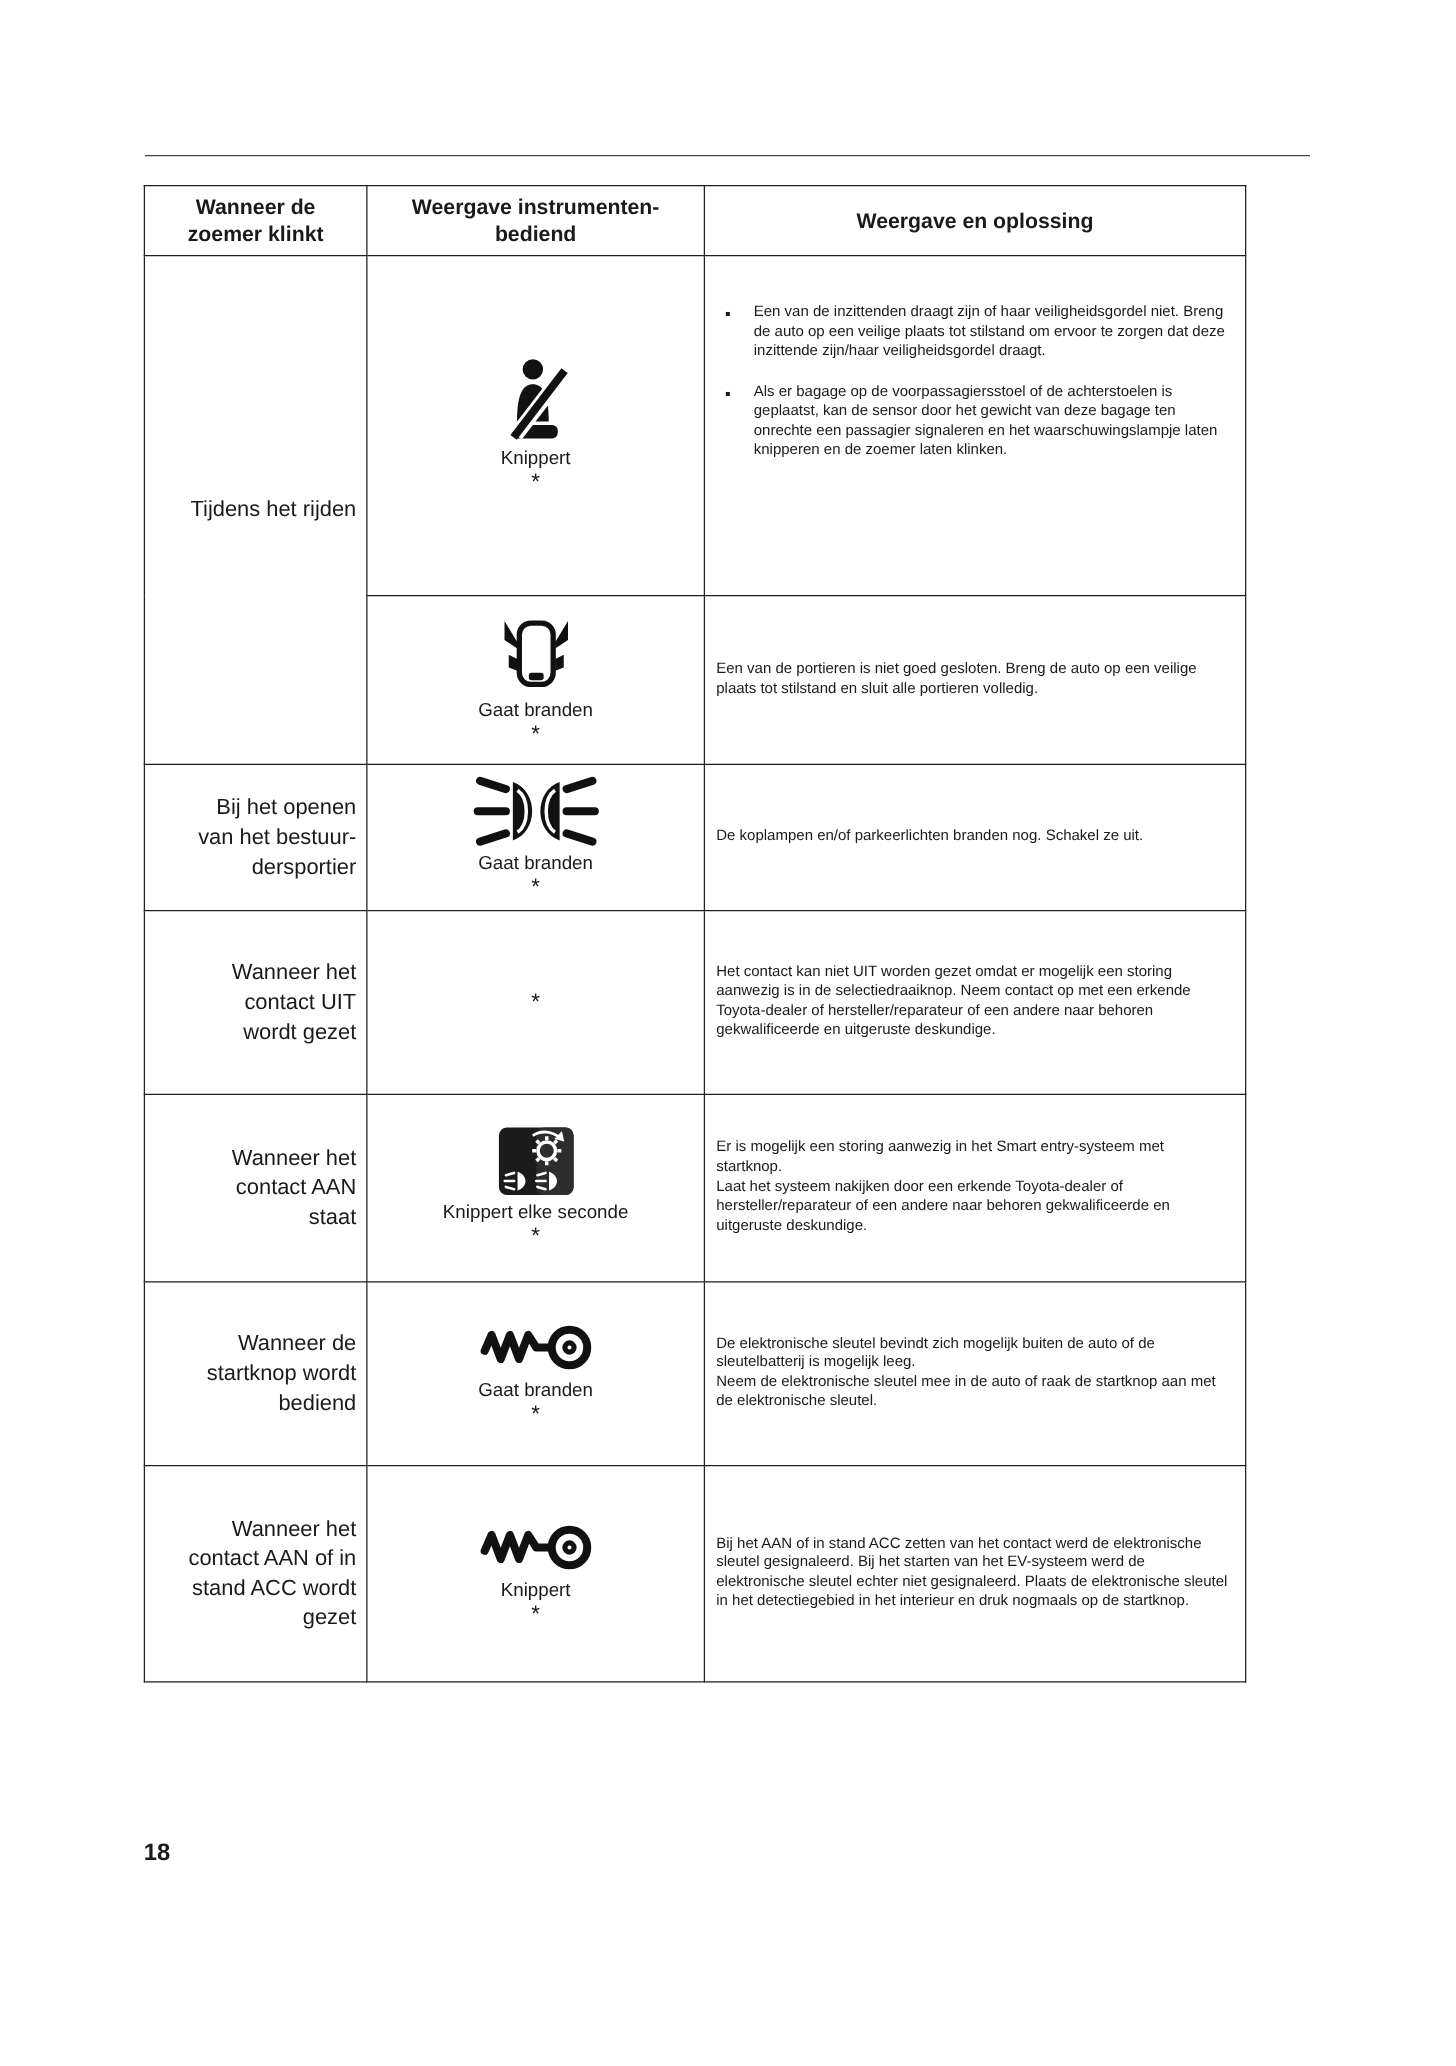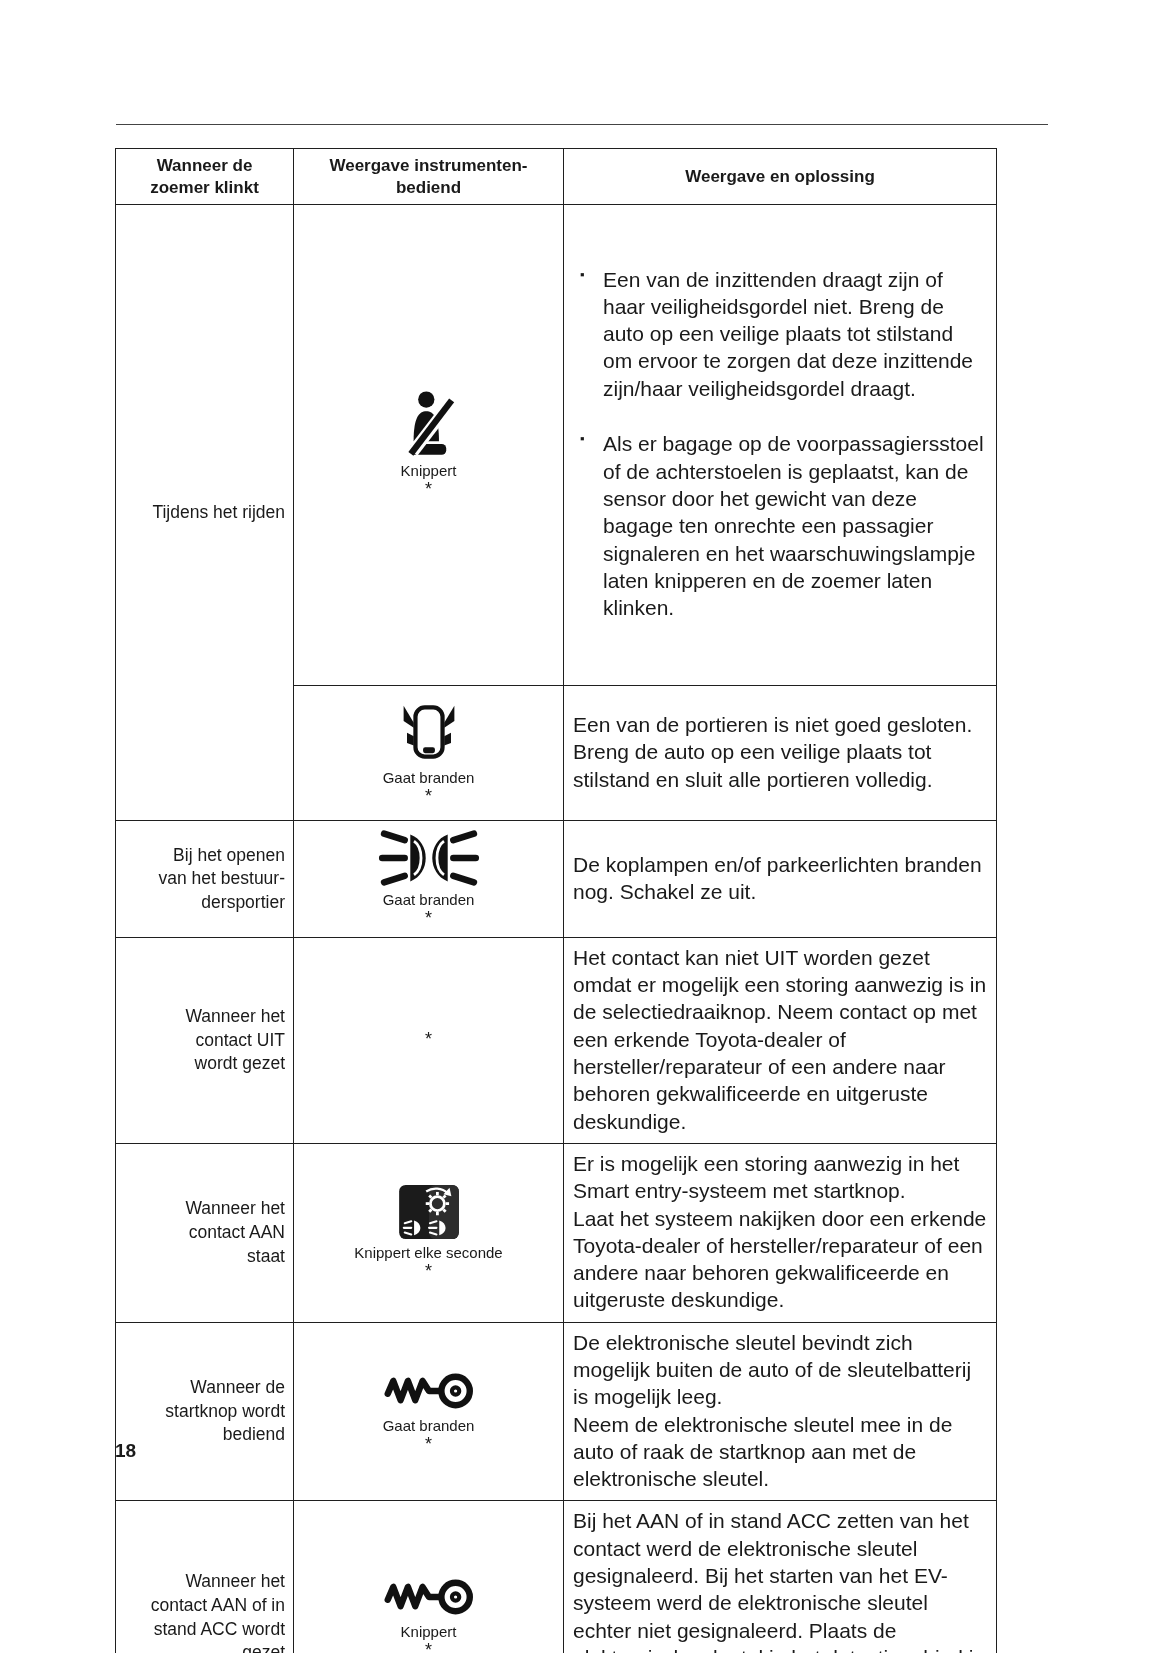--- a/index.html
+++ b/index.html
@@ -21,32 +21,32 @@
   th.hdr {
     font-size:17px; font-weight:bold; text-align:center; vertical-align:middle;
     padding:5px 4px; white-space:pre-line; line-height:1.25;
   }
   td.when {
     font-size:17.5px; padding:6px 8px; vertical-align:middle;
     white-space:pre-line; line-height:1.35; text-align:right;
   }
   td.display { text-align:center; vertical-align:middle; padding:8px 4px; }
   td.cause {
-    font-size:21px; padding:6px 9px 8px 9px; vertical-align:middle;
+    font-size:12px; padding:6px 9px 8px 9px; vertical-align:middle;
     line-height:1.3; white-space:pre-line; text-align:left;
   }
   td.cause.top { vertical-align:top; }
   .icon-wrap { display:flex; justify-content:center; align-items:center; margin-bottom:4px; }
   .status { font-size:15px; line-height:1.2; }
   .asterisk { font-size:18px; line-height:1.1; }
   ul.bullets { margin:0; padding:0; list-style:none; }
   ul.bullets li { position:relative; padding-left:30px; margin:0 0 1px 0; white-space:normal; }
   ul.bullets li::before { content:"\25AA"; position:absolute; left:7px; top:1px; font-size:13px; }
   .page-number {
-    position:absolute; left:115px; top:1440px;
+    position:absolute; left:115px; top:1472px;
     font-size:19px; font-weight:bold;
   }
   tr.r-1a { height:272px; }
   tr.r-1b { height:135px; }
   tr.r-2  { height:109px; }
   tr.r-3  { height:147px; }
   tr.r-4  { height:150px; }
   tr.r-5  { height:147px; }
   tr.r-6  { height:173px; }
   tr.r-h  { height:56px; }

